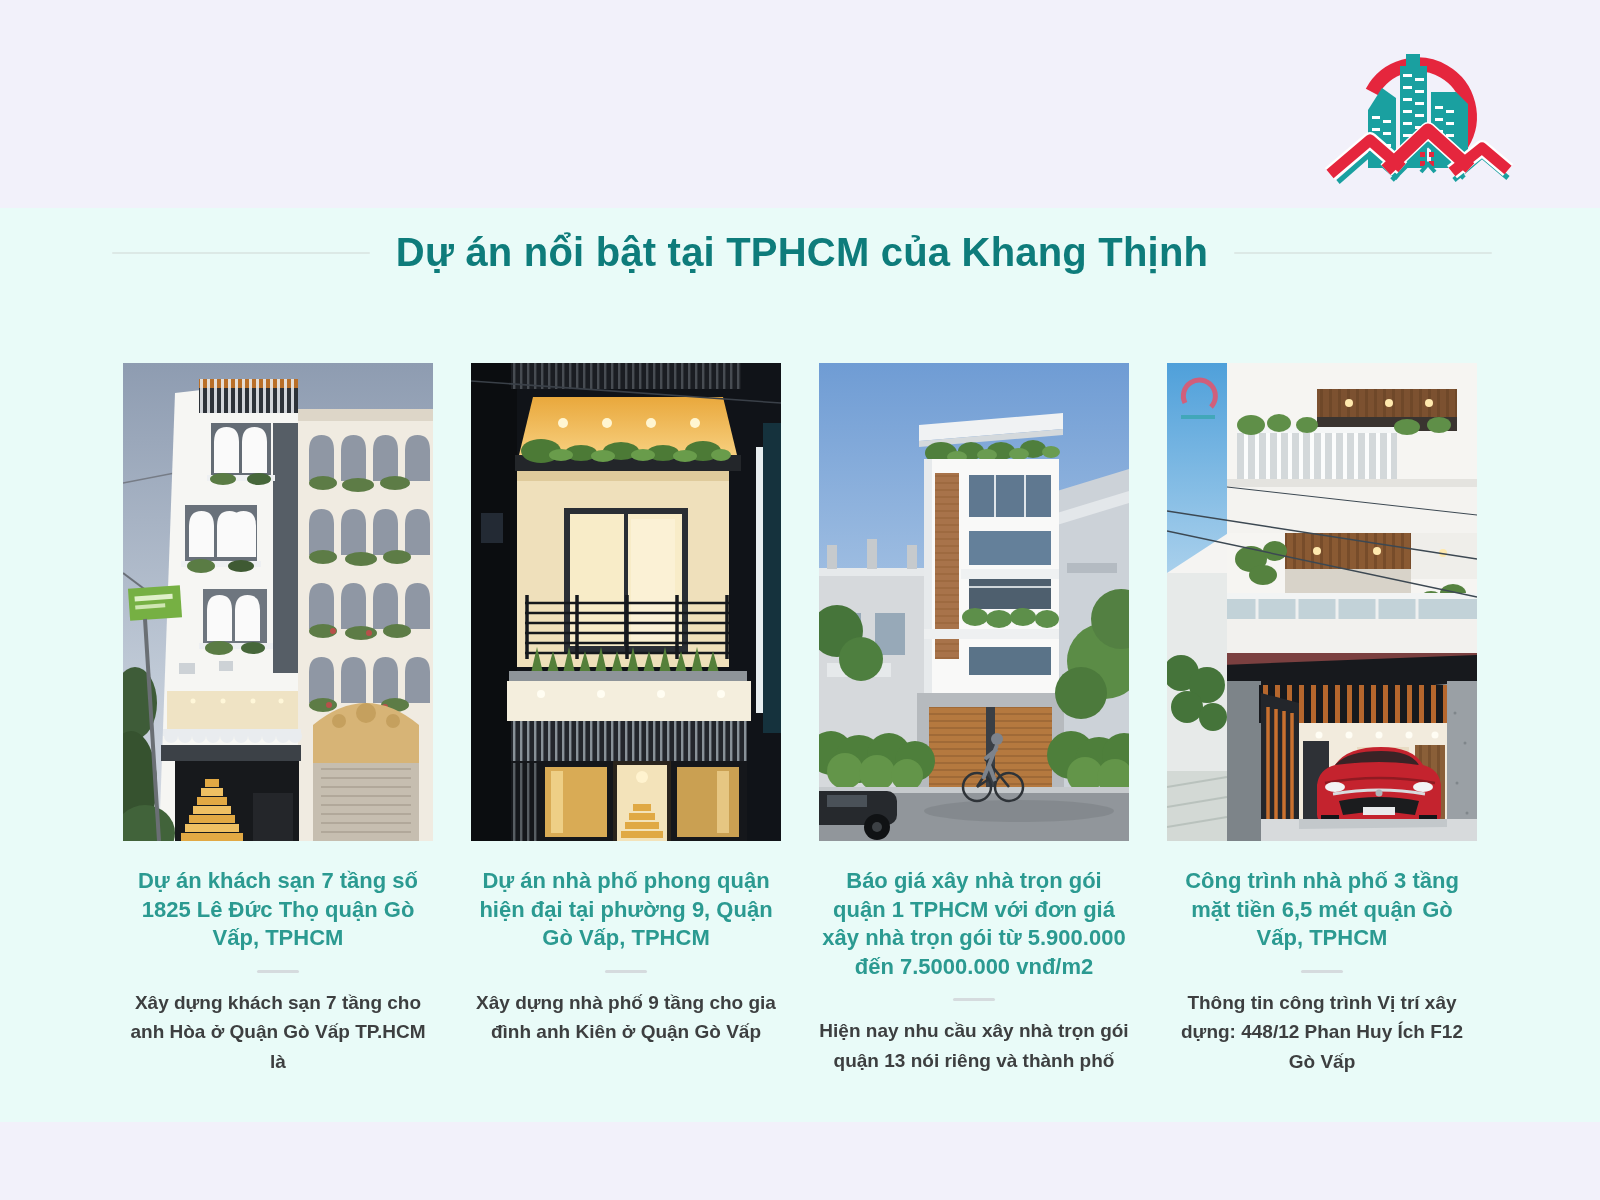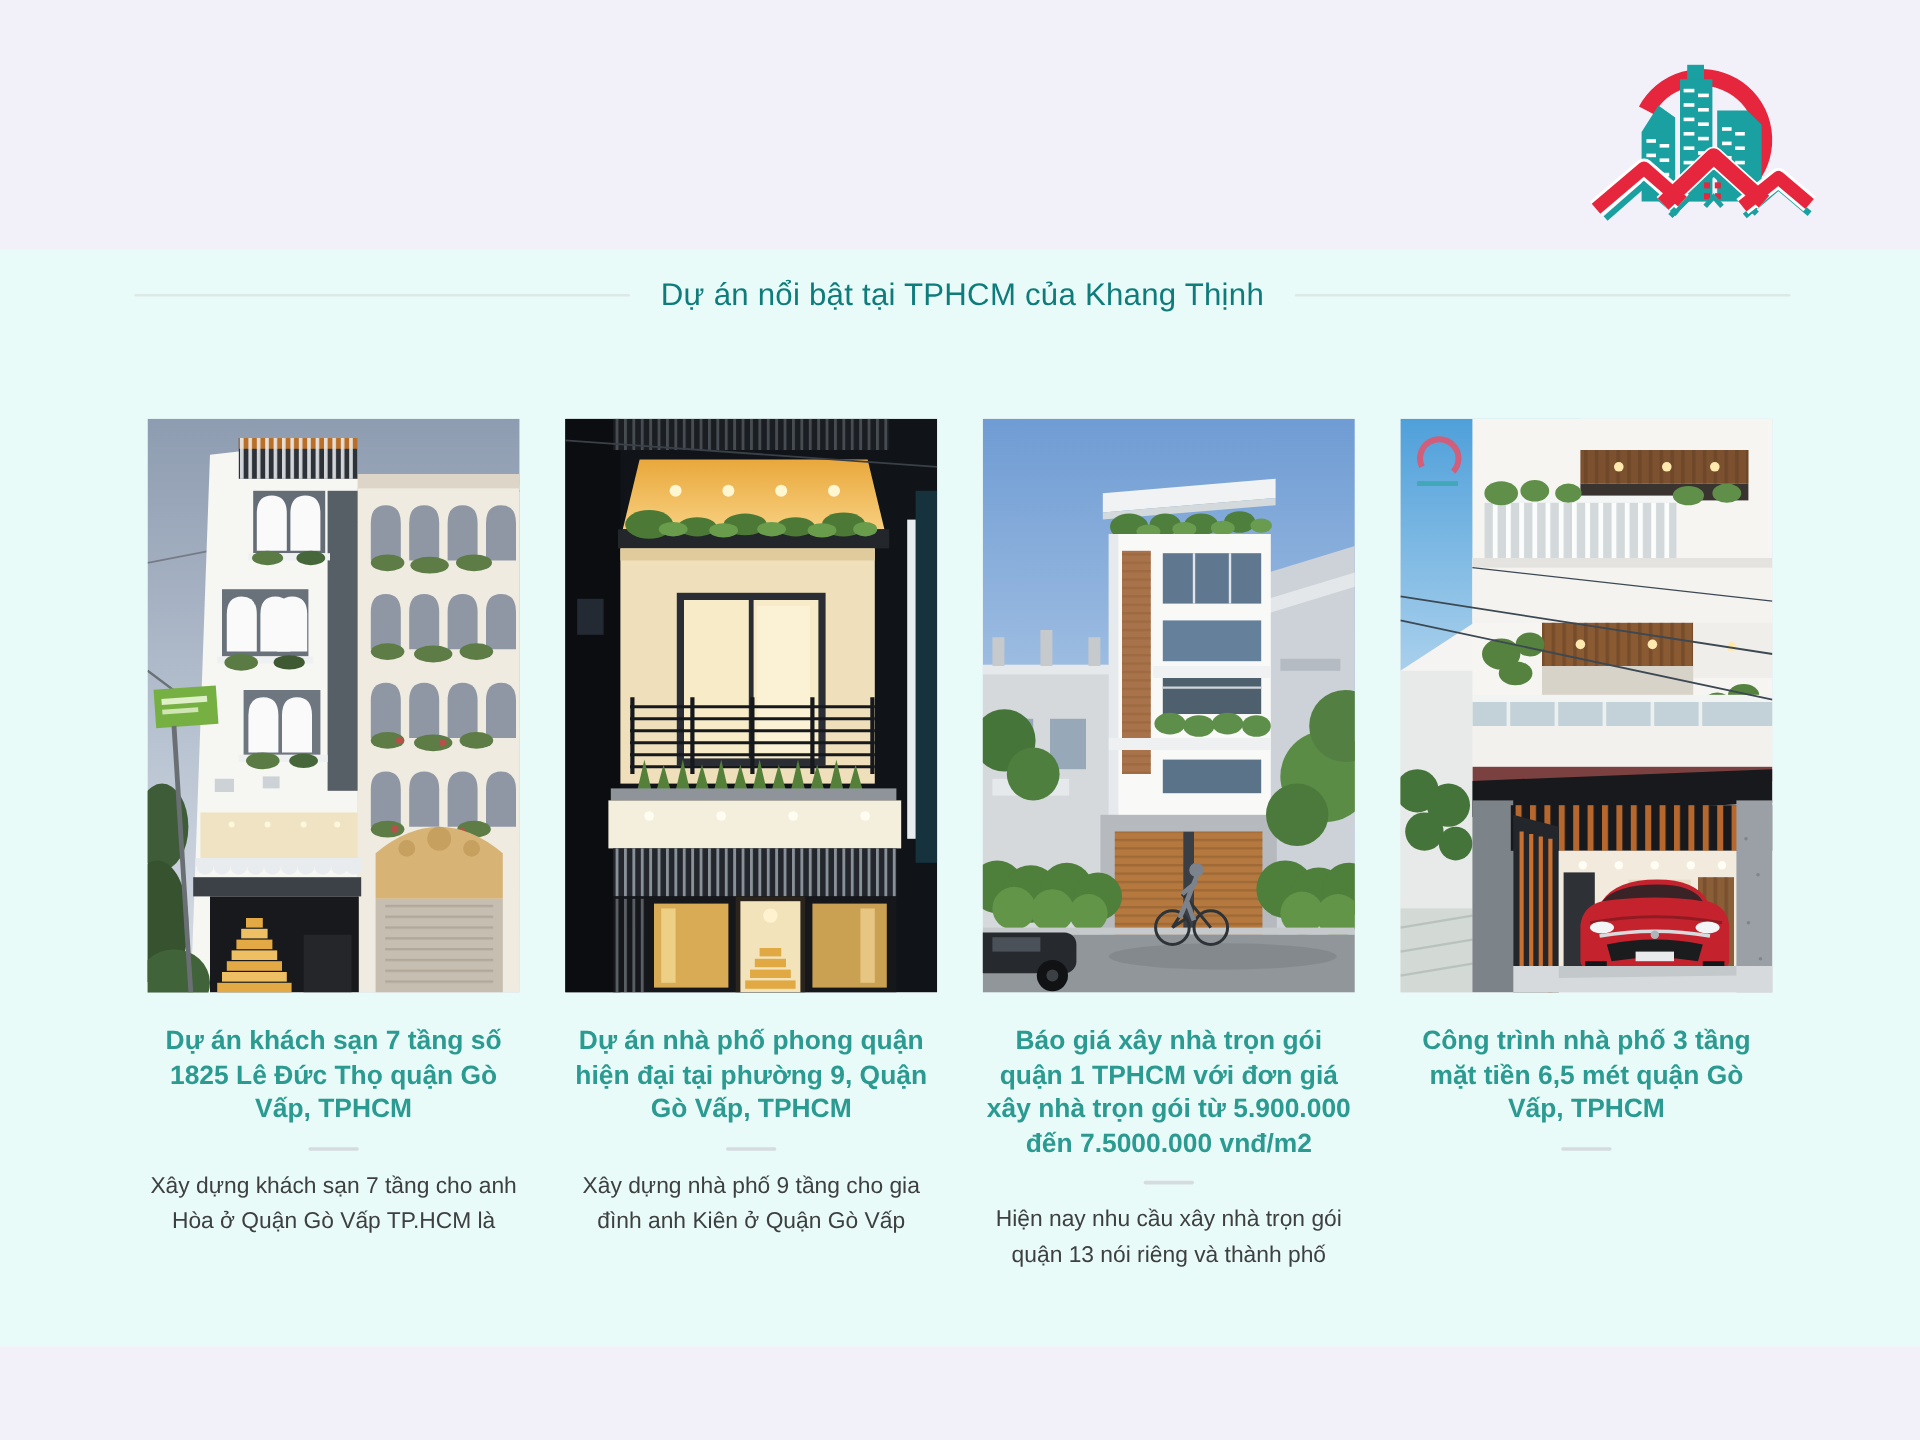--- a/index.html
+++ b/index.html
@@ -12,28 +12,28 @@
   body{font-family:"Liberation Sans","DejaVu Sans",sans-serif;}
   .page{position:relative; width:1600px; height:1200px; background:var(--page_bg); overflow:hidden; margin:0 auto;}
 
   .logo{position:absolute; top:40px; right:84px; width:200px; height:150px;}
   .logo svg{width:100%; height:100%; display:block;}
 
   .band{position:absolute; left:0; top:208px; width:1600px; height:914px; background:var(--band_bg);}
 
   .heading-row{display:flex; align-items:center; gap:26px; margin:22px 108px 0 112px;}
   .heading-row .rule{flex:1; height:2px; background:var(--rule_gray); border-radius:1px;}
-  .section-heading{color:var(--heading_teal); font-size:26px; font-weight:normal; letter-spacing:.2px; white-space:nowrap;}
+  .section-heading{color:var(--heading_teal); font-size:40px; font-weight:bold; letter-spacing:.2px; white-space:nowrap;}
 
   .cards{width:1354px; margin:88px auto 0; display:flex; gap:38px; align-items:flex-start;}
   .card{width:310px; text-align:center;}
   .photo{width:310px; height:478px; display:block; background:#dfe4ea;}
   .card-title{margin-top:26px; color:var(--title_teal); font-size:22px; line-height:1.3; font-weight:bold; cursor:pointer;}
   .card-divider{width:42px; height:3px; background:var(--divider_gray); border-radius:2px; margin:17px auto 15px;}
-  .card-desc{color:var(--body_text); font-size:19px; line-height:1.55;}
+  .card-desc{color:var(--body_text); font-size:19px; line-height:1.55;font-weight:bold;}
 </style>
 </head>
 <body>
 
 <div class="page">
 
   <div class="logo">
     <svg viewBox="0 0 200 150" aria-hidden="true">
 
       <path d="M56,52 A52,52 0 1 1 146,104" fill="none" stroke="#e5263d" stroke-width="14"></path>
@@ -606,17 +606,18 @@
           <rect x="280" y="318" width="30" height="160" fill="#9aa0a5"></rect>
           <circle cx="288" cy="350" r="1.5" fill="#7f868b"></circle>
             <circle cx="298" cy="380" r="1.5" fill="#7f868b"></circle>
             <circle cx="290" cy="420" r="1.5" fill="#7f868b"></circle>
             <circle cx="300" cy="450" r="1.5" fill="#7f868b"></circle>
           <rect x="94" y="456" width="216" height="22" fill="#d7dadc"></rect>
           <polygon points="132,456 280,456 280,464 132,466" fill="#c3c8cb"></polygon>
         </svg>
         <div class="card-title">Công trình nhà phố 3 tầng mặt tiền 6,5 mét quận Gò Vấp, TPHCM</div>
         <div class="card-divider"></div>
+        <div class="card-desc">Thông tin công trình Vị trí xây dựng: 448/12 Phan Huy Ích F12 Gò Vấp</div>
       </div>
 
     </div>
   </div>
 </div>
 
 </body></html>

